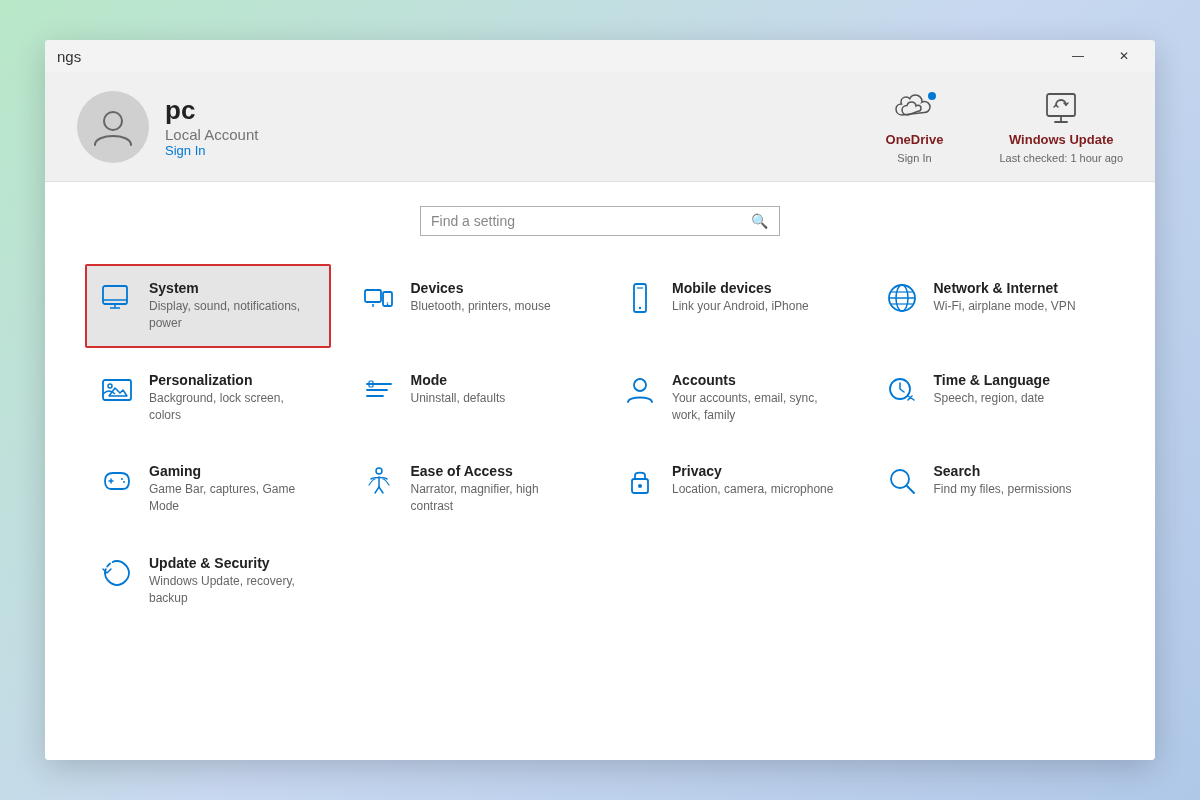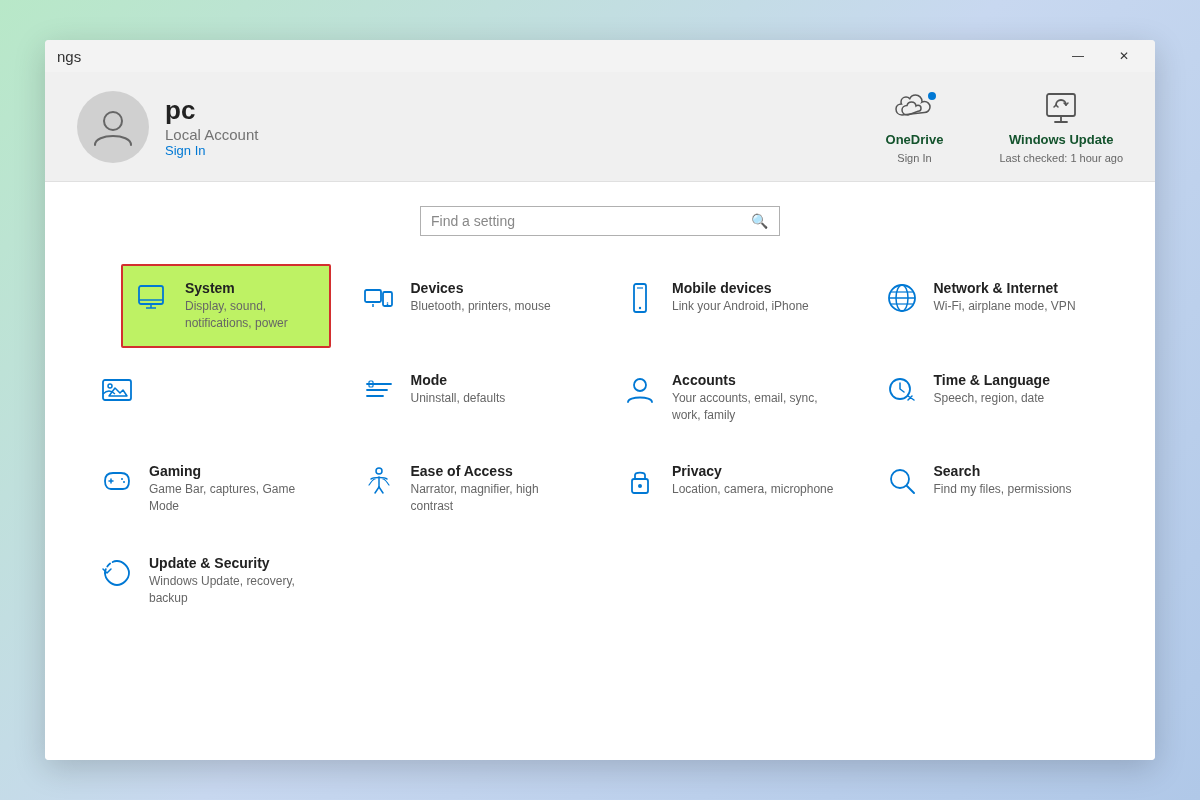--- a/index.html
+++ b/index.html
@@ -137,21 +137,21 @@
       border-radius: 50%;
       position: absolute;
       top: 2px;
       right: 0;
       border: 2px solid #f0f0f0;
     }
 
     .header-item-title {
       font-size: 13px;
       font-weight: 600;
-      color: #14532d;
+      color: #7f1d1d;
     }
     .header-item-sub {
       font-size: 11px;
       color: #666;
       line-height: 1.3;
     }
 
     
     .main-content {
       background: #ffffff;
@@ -207,22 +207,21 @@
       gap: 14px;
       padding: 14px 12px;
       cursor: pointer;
       border: 2px solid transparent;
       border-radius: 2px;
       min-height: 80px;
     }
 
     .setting-item.selected {
       border: 2px solid #d32f2f;
-      background: #bef264;
-      margin-left: 36px;
+      background: #e5e5e5;
     }
 
     .setting-icon {
       width: 36px;
       height: 36px;
       flex-shrink: 0;
       display: flex;
       align-items: center;
       justify-content: center;
       color: #0078d4;
@@ -381,20 +380,24 @@
 
       <div class="setting-item">
         <div class="setting-icon">
           <svg viewBox="0 0 32 32" fill="none" xmlns="http://www.w3.org/2000/svg">
             <rect x="2" y="6" width="28" height="20" rx="2" stroke="#0078d4" stroke-width="1.8" fill="none"></rect>
             <path d="M8 22 L14 14 L19 19 L22 16 L26 22Z" stroke="#0078d4" stroke-width="1.5" fill="none" stroke-linejoin="round"></path>
             <circle cx="9" cy="12" r="2" stroke="#0078d4" stroke-width="1.5" fill="none"></circle>
             <path d="M2 20 Q8 14 14 20" stroke="#0078d4" stroke-width="1.2" fill="none"></path>
           </svg>
         </div>
+        <div class="setting-text">
+          <div class="setting-title">Personalization</div>
+          <div class="setting-desc">Background, lock screen, colors</div>
+        </div>
       </div>
 
       <div class="setting-item">
         <div class="setting-icon">
           <svg viewBox="0 0 32 32" fill="none" xmlns="http://www.w3.org/2000/svg">
             <line x1="4" y1="10" x2="28" y2="10" stroke="#0078d4" stroke-width="1.8" stroke-linecap="round"></line>
             <line x1="4" y1="16" x2="24" y2="16" stroke="#0078d4" stroke-width="1.8" stroke-linecap="round"></line>
             <line x1="4" y1="22" x2="20" y2="22" stroke="#0078d4" stroke-width="1.8" stroke-linecap="round"></line>
             <rect x="6" y="7" width="4" height="6" rx="1" stroke="#0078d4" stroke-width="1.2" fill="none"></rect>
           </svg>

